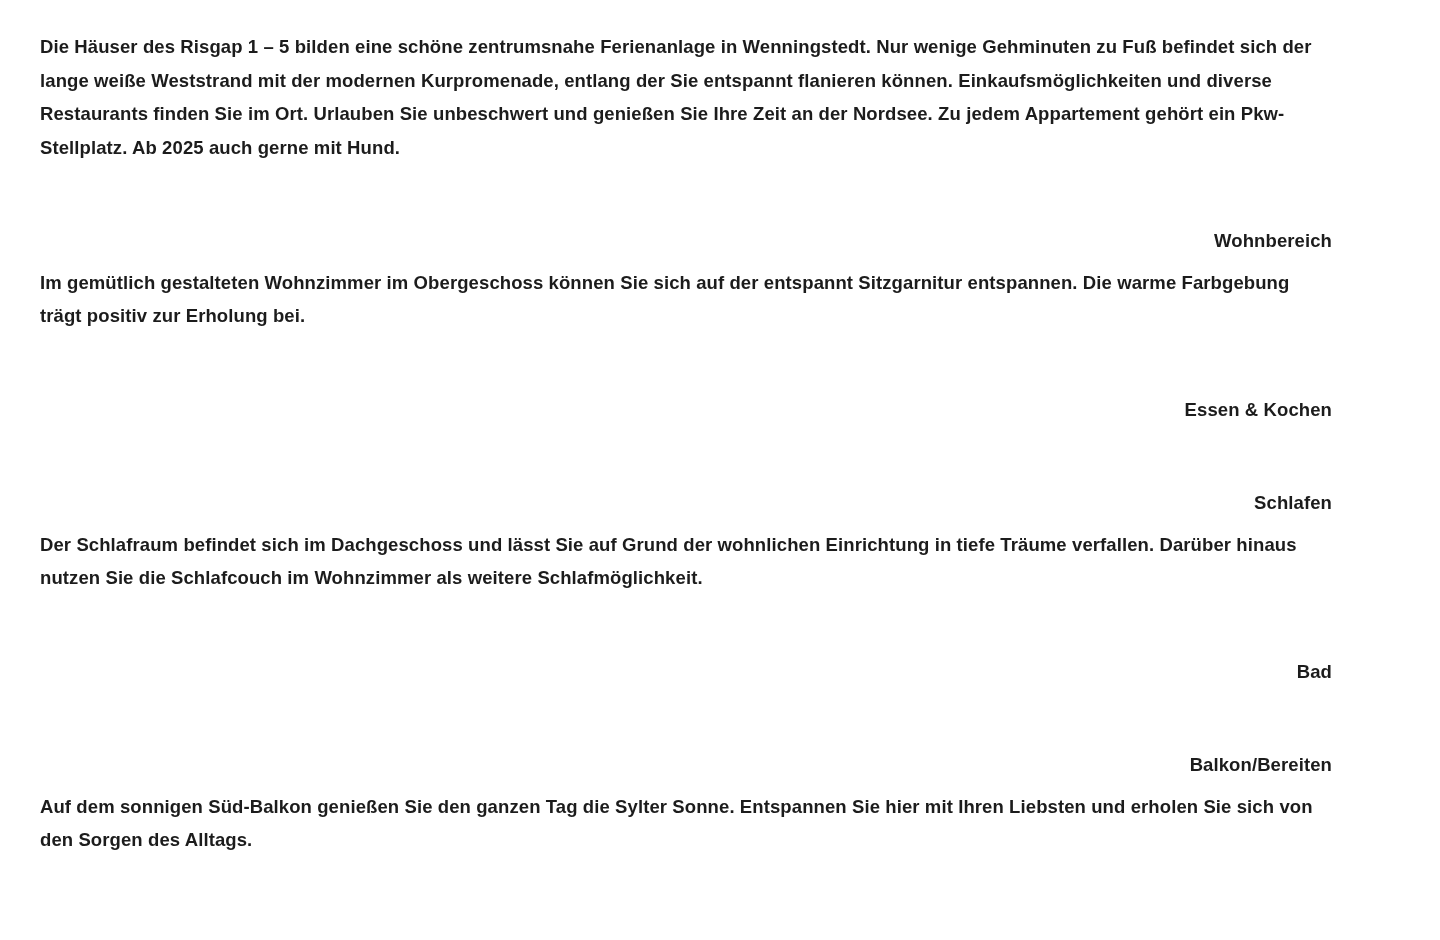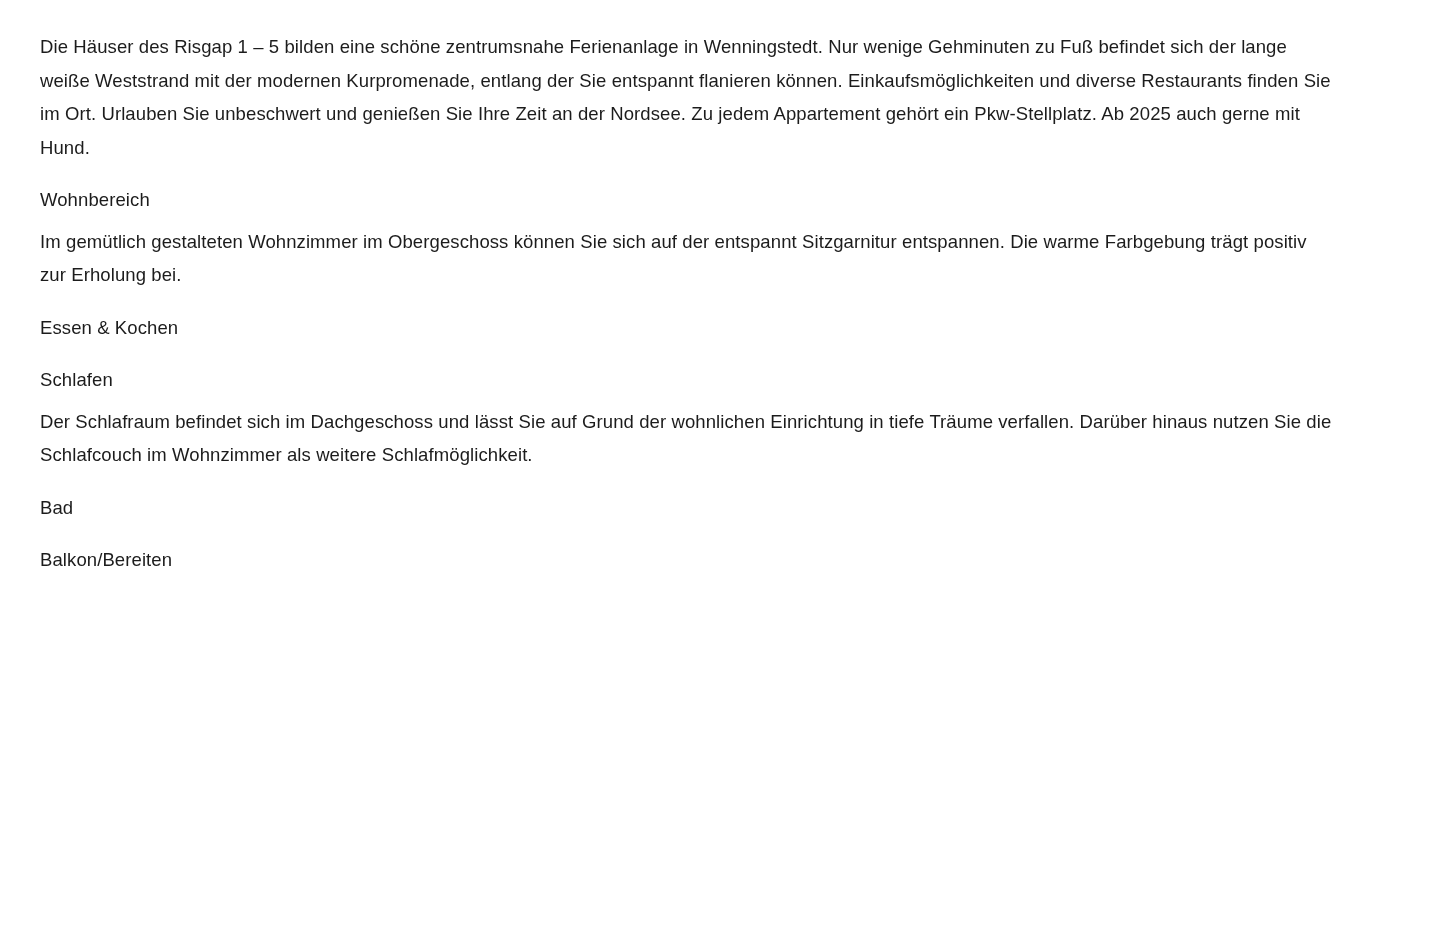--- a/index.html
+++ b/index.html
@@ -18,30 +18,31 @@
   .page {
     width: 1440px;
     height: 940px;
     padding: 30px 108px 0 40px;
     background: #ffffff;
   }
   .body-text {
     margin: 0;
     font-size: 18.5px;
     line-height: 33.5px;
-    font-weight: 400;
+    font-weight: 700;
     letter-spacing: 0.1px;
     text-align: left;
   }
   .section-heading {
-    margin: 19px 0 8px 0;
+    margin: 60px 0 8px 0;
     font-size: 18.5px;
     line-height: 33.5px;
-    font-weight: 400;
+    font-weight: 700;
     letter-spacing: 0.1px;
+    text-align: right;
   }
   .intro {
     margin-bottom: 0;
   }
 </style>
 </head>
 <body>
 
 <div class="page">
 
@@ -51,14 +52,15 @@
   <p class="body-text">Im gemütlich gestalteten Wohnzimmer im Obergeschoss können Sie sich auf der entspannt Sitzgarnitur entspannen. Die warme Farbgebung trägt positiv zur Erholung bei.</p>
 
   <h2 class="section-heading">Essen &amp; Kochen</h2>
 
   <h2 class="section-heading">Schlafen</h2>
   <p class="body-text">Der Schlafraum befindet sich im Dachgeschoss und lässt Sie auf Grund der wohnlichen Einrichtung in tiefe Träume verfallen. Darüber hinaus nutzen Sie die Schlafcouch im Wohnzimmer als weitere Schlafmöglichkeit.</p>
 
   <h2 class="section-heading">Bad</h2>
 
   <h2 class="section-heading">Balkon/Bereiten</h2>
+  <p class="body-text">Auf dem sonnigen Süd-Balkon genießen Sie den ganzen Tag die Sylter Sonne. Entspannen Sie hier mit Ihren Liebsten und erholen Sie sich von den Sorgen des Alltags.</p>
 
 </div>
 
 </body></html>

